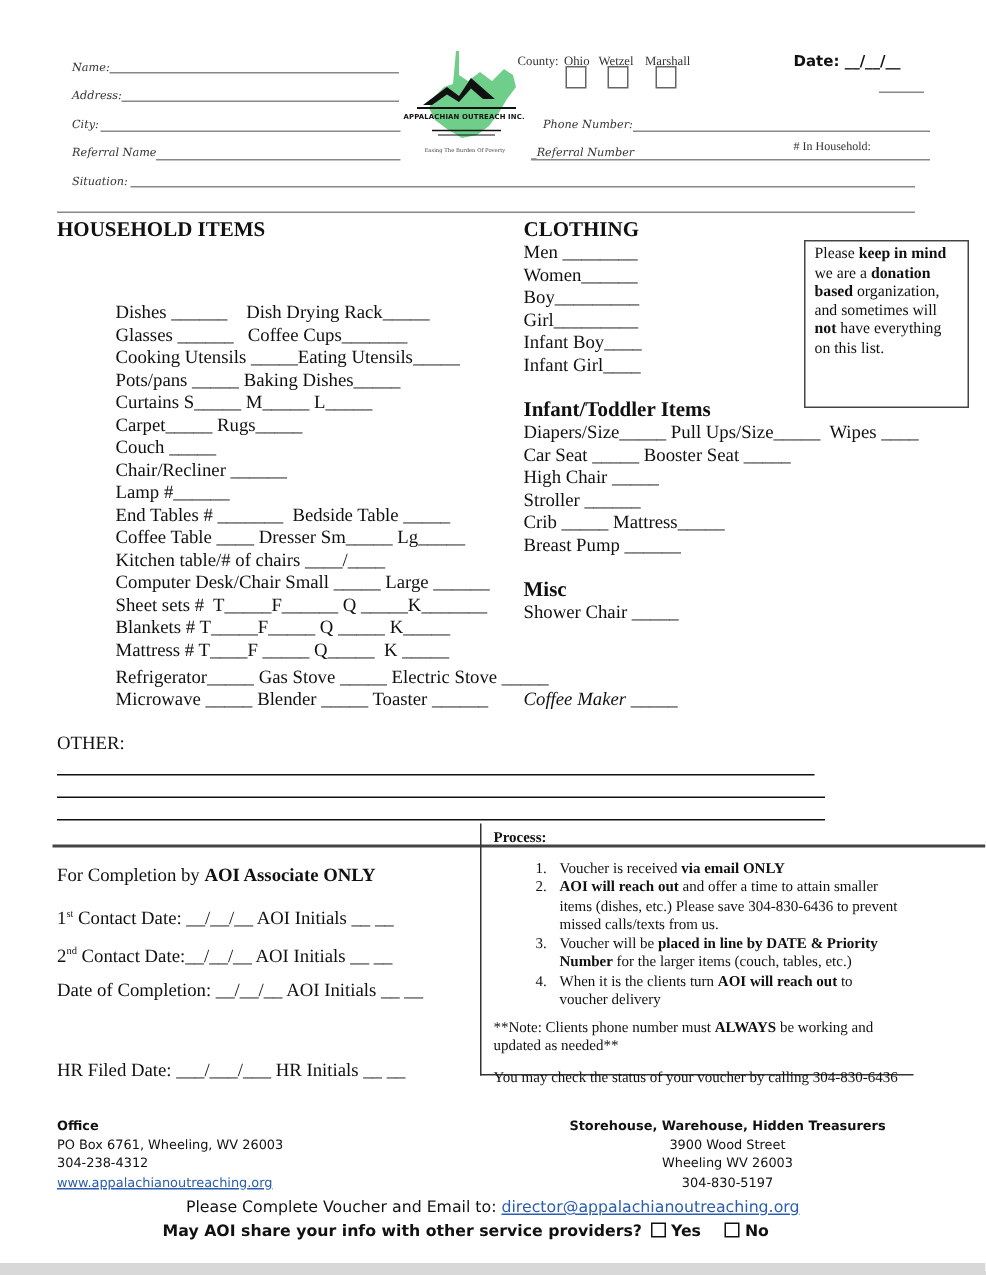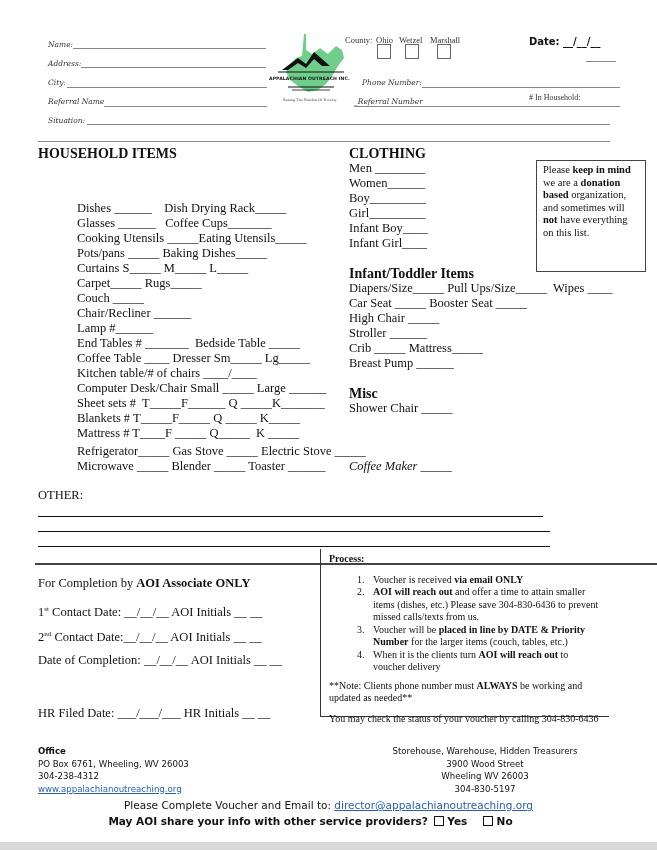--- a/index.html
+++ b/index.html
@@ -155,21 +155,21 @@
   <div style="margin-top:8px;">You may check the status of your voucher by calling 304-830-6436</div>
 </div>
 
 <div class="abs footer" style="left:38px;top:745px;">
   <div style="font-weight:bold;">Office</div>
   <div>PO Box 6761, Wheeling, WV  26003</div>
   <div>304-238-4312</div>
   <div class="link">www.appalachianoutreaching.org</div>
 </div>
 <div class="abs footer" style="left:330px;top:745px;width:310px;text-align:center;">
-  <div style="font-weight:normal;">Storehouse, Warehouse, Hidden Treasurers</div>
+  <div style="font-weight:bold;">Storehouse, Warehouse, Hidden Treasurers</div>
   <div>3900 Wood Street</div>
   <div>Wheeling WV 26003</div>
   <div>304-830-5197</div>
 </div>
 <div class="abs footer" style="left:0;top:799px;width:657px;text-align:center;font-size:10.5px;">
   <span>Please Complete Voucher and Email to: </span><span class="link">director@appalachianoutreaching.org</span>
 </div>
 <div class="abs footer" style="left:0;top:815px;width:621px;text-align:center;font-size:10.5px;font-weight:bold;">
   <span>May AOI share your info with other service providers?</span>
   <span style="display:inline-block;width:8px;height:8px;border:1px solid #111;vertical-align:-1px;margin-left:2px;"></span>

